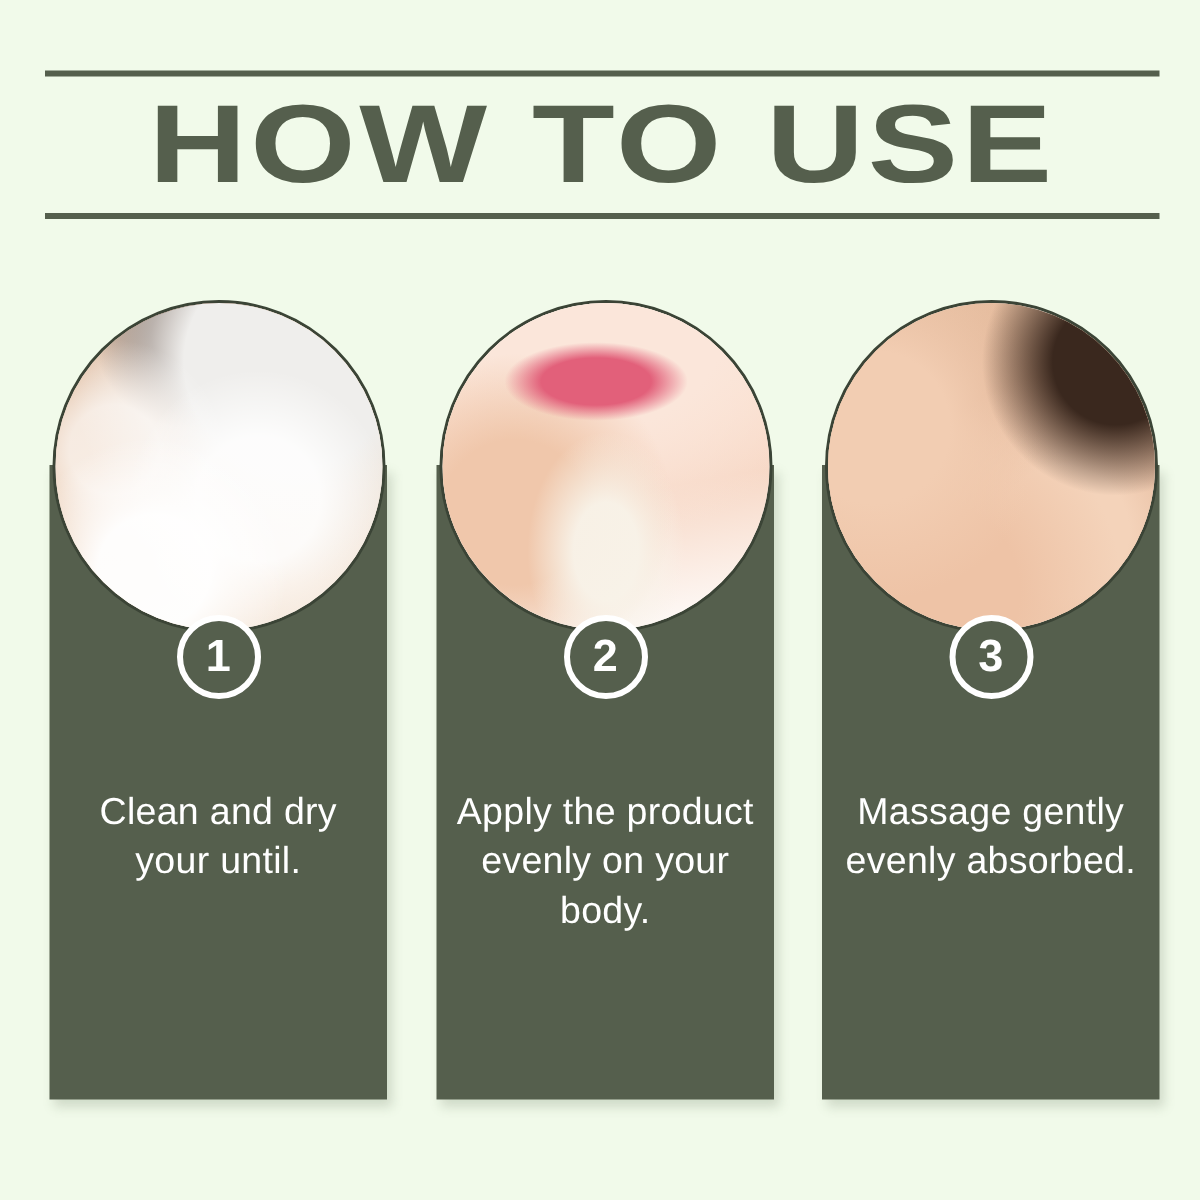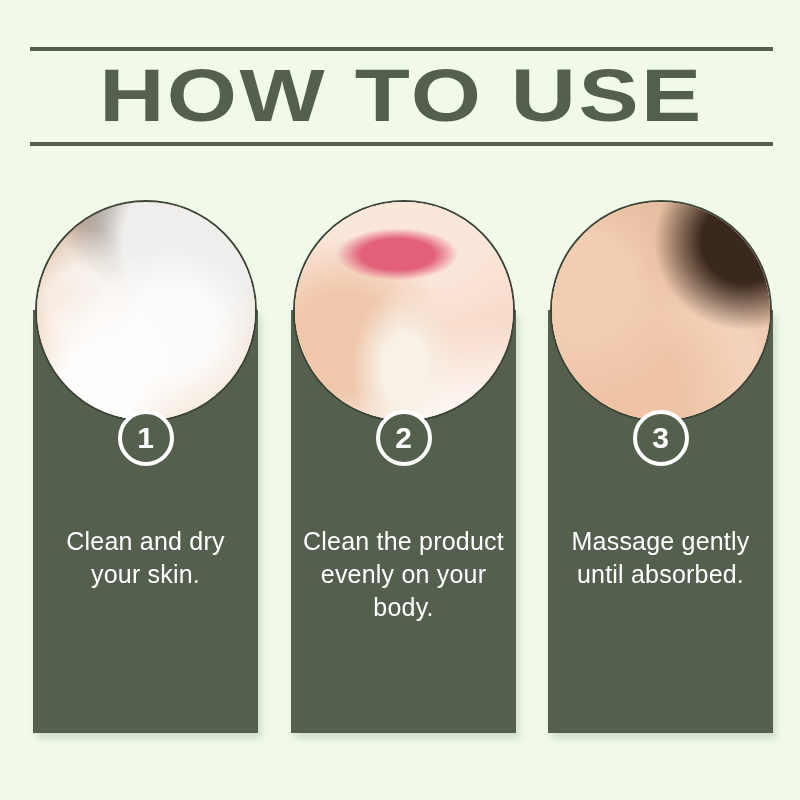--- a/index.html
+++ b/index.html
@@ -117,34 +117,34 @@
     <div class="title-text">HOW TO USE</div>
     <div class="rule bottom"></div>
   </div>
 
   <div class="card card-1">
     <div class="panel"></div>
     <div class="photo">
       <div class="img skin-a"></div>
     </div>
     <div class="badge">1</div>
-    <div class="caption">Clean and dry your skin.</div>
+    <div class="caption">Clean and dry your until.</div>
   </div>
 
   <div class="card card-2">
     <div class="panel"></div>
     <div class="photo">
       <div class="img skin-b"></div>
     </div>
     <div class="badge">2</div>
-    <div class="caption">Clean the product evenly on your body.</div>
+    <div class="caption">Apply the product evenly on your body.</div>
   </div>
 
   <div class="card card-3">
     <div class="panel"></div>
     <div class="photo">
       <div class="img skin-c"></div>
     </div>
     <div class="badge">3</div>
-    <div class="caption">Massage gently until absorbed.</div>
+    <div class="caption">Massage gently evenly absorbed.</div>
   </div>
 
 </div>
 
 </body></html>

